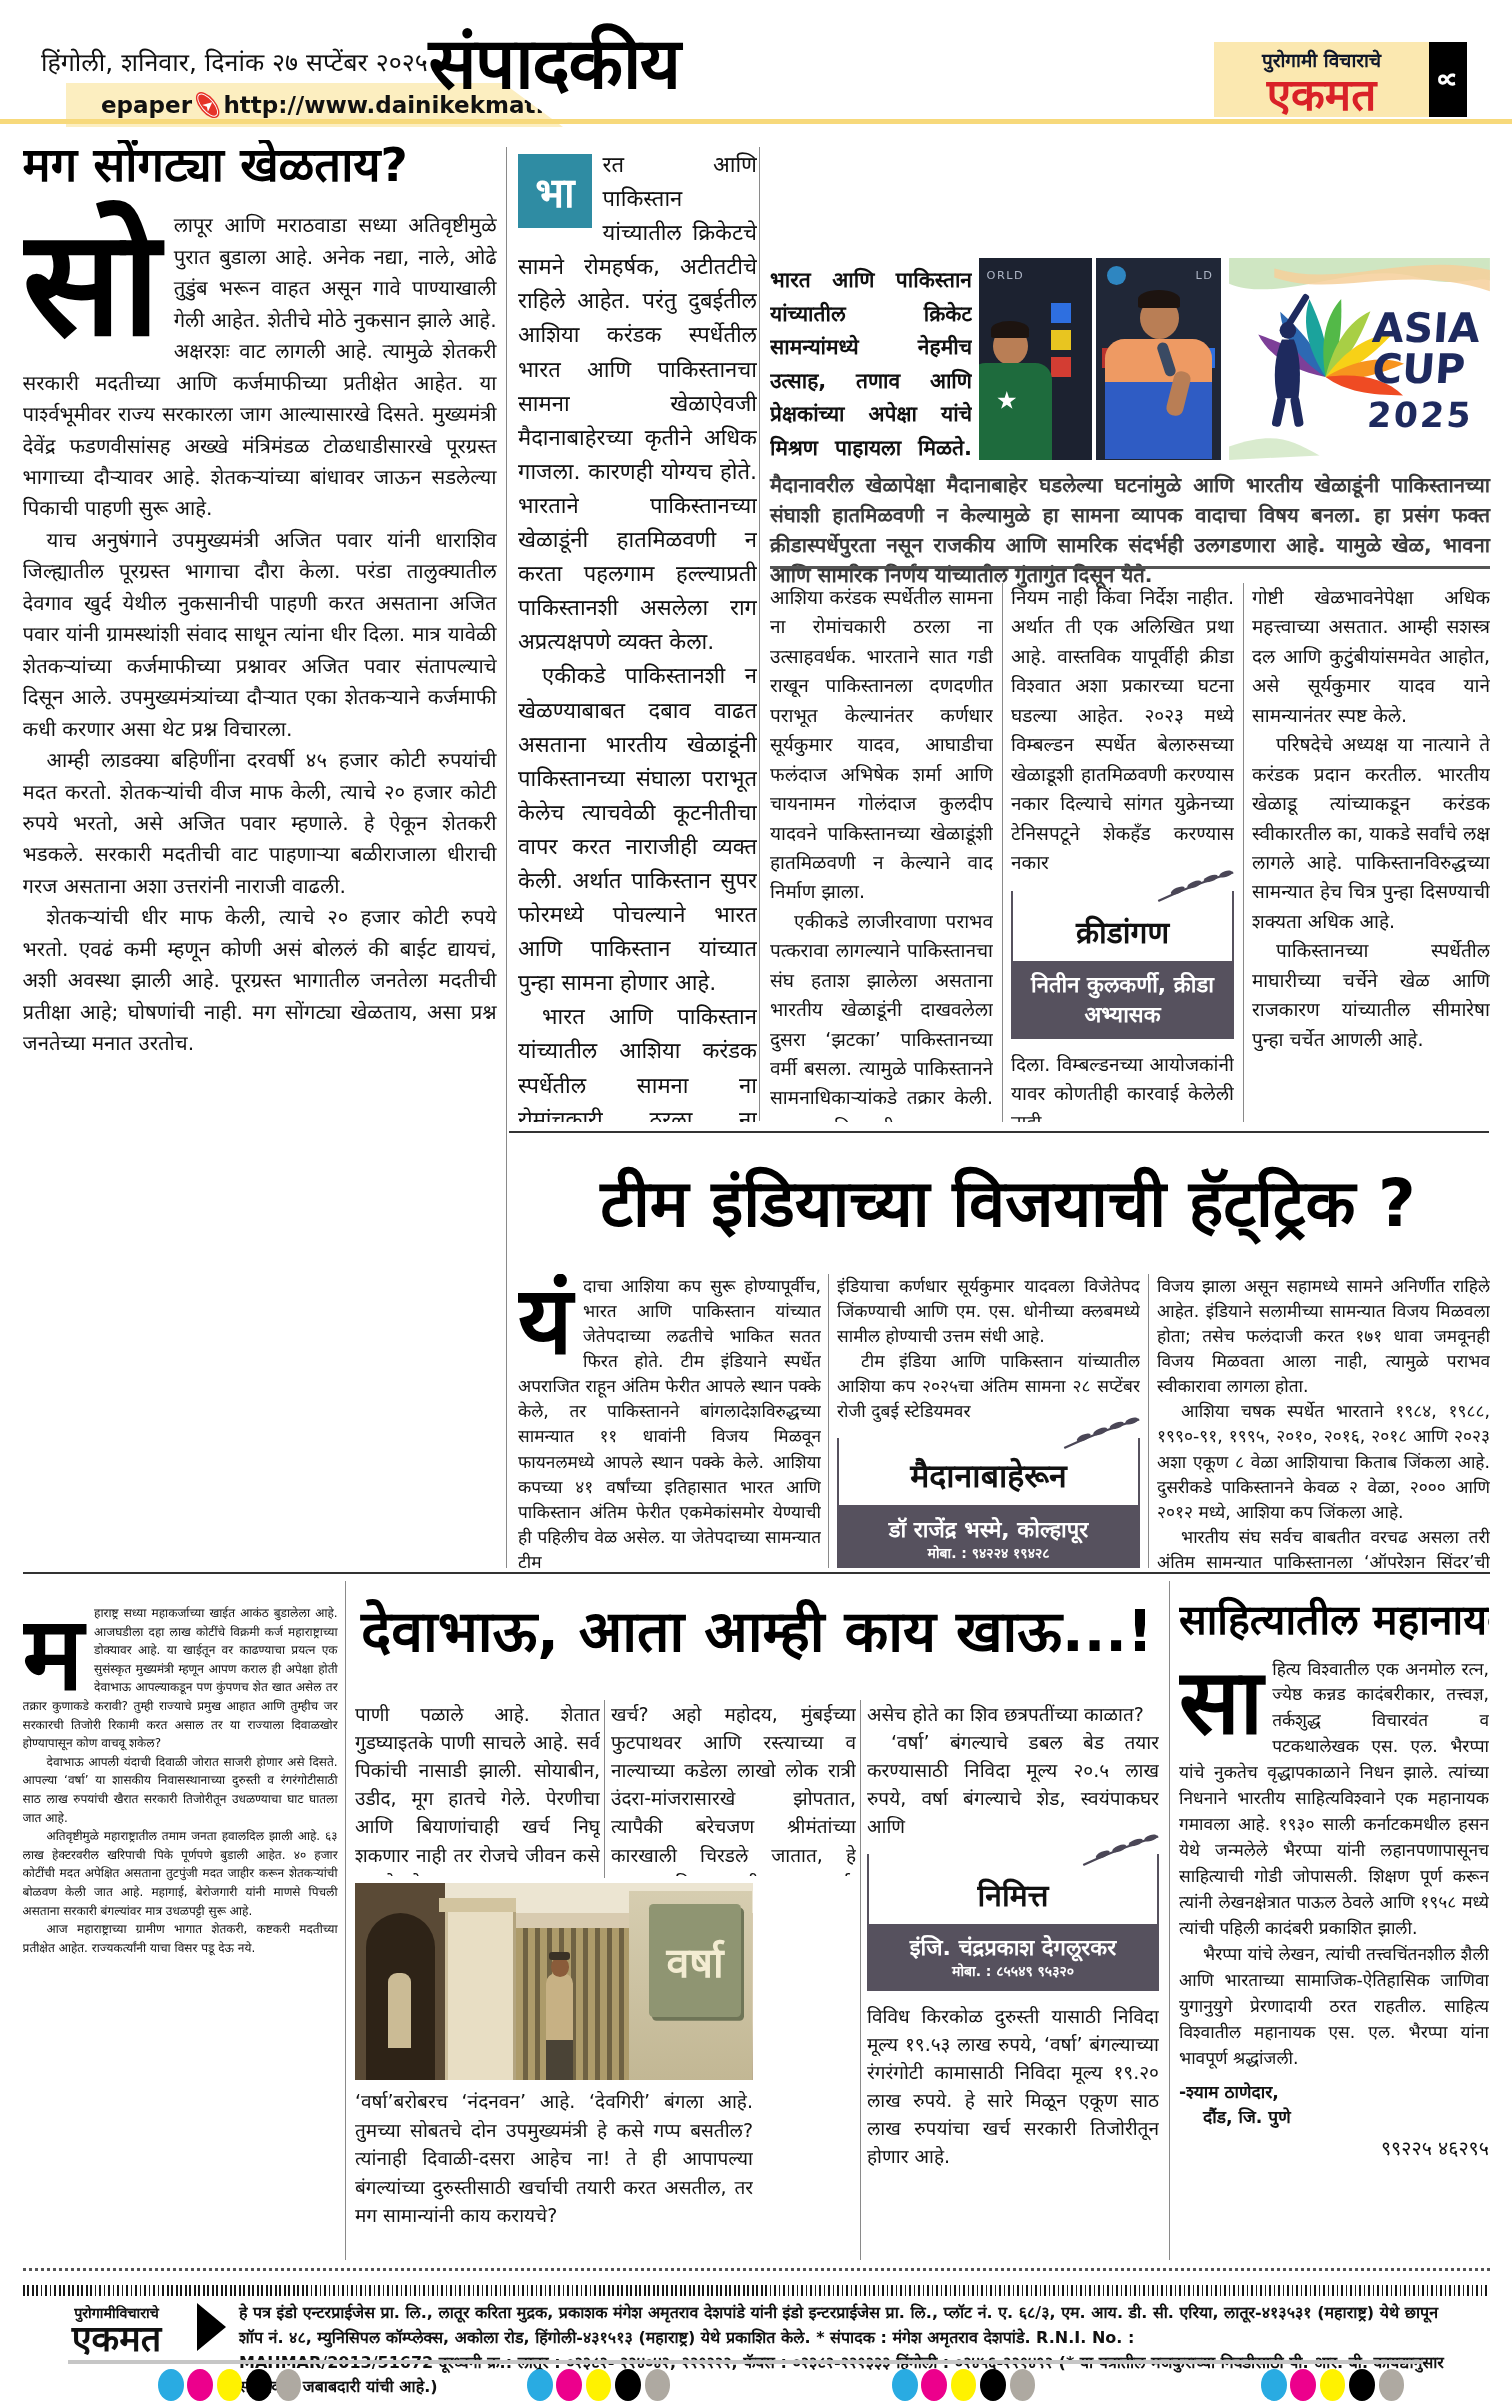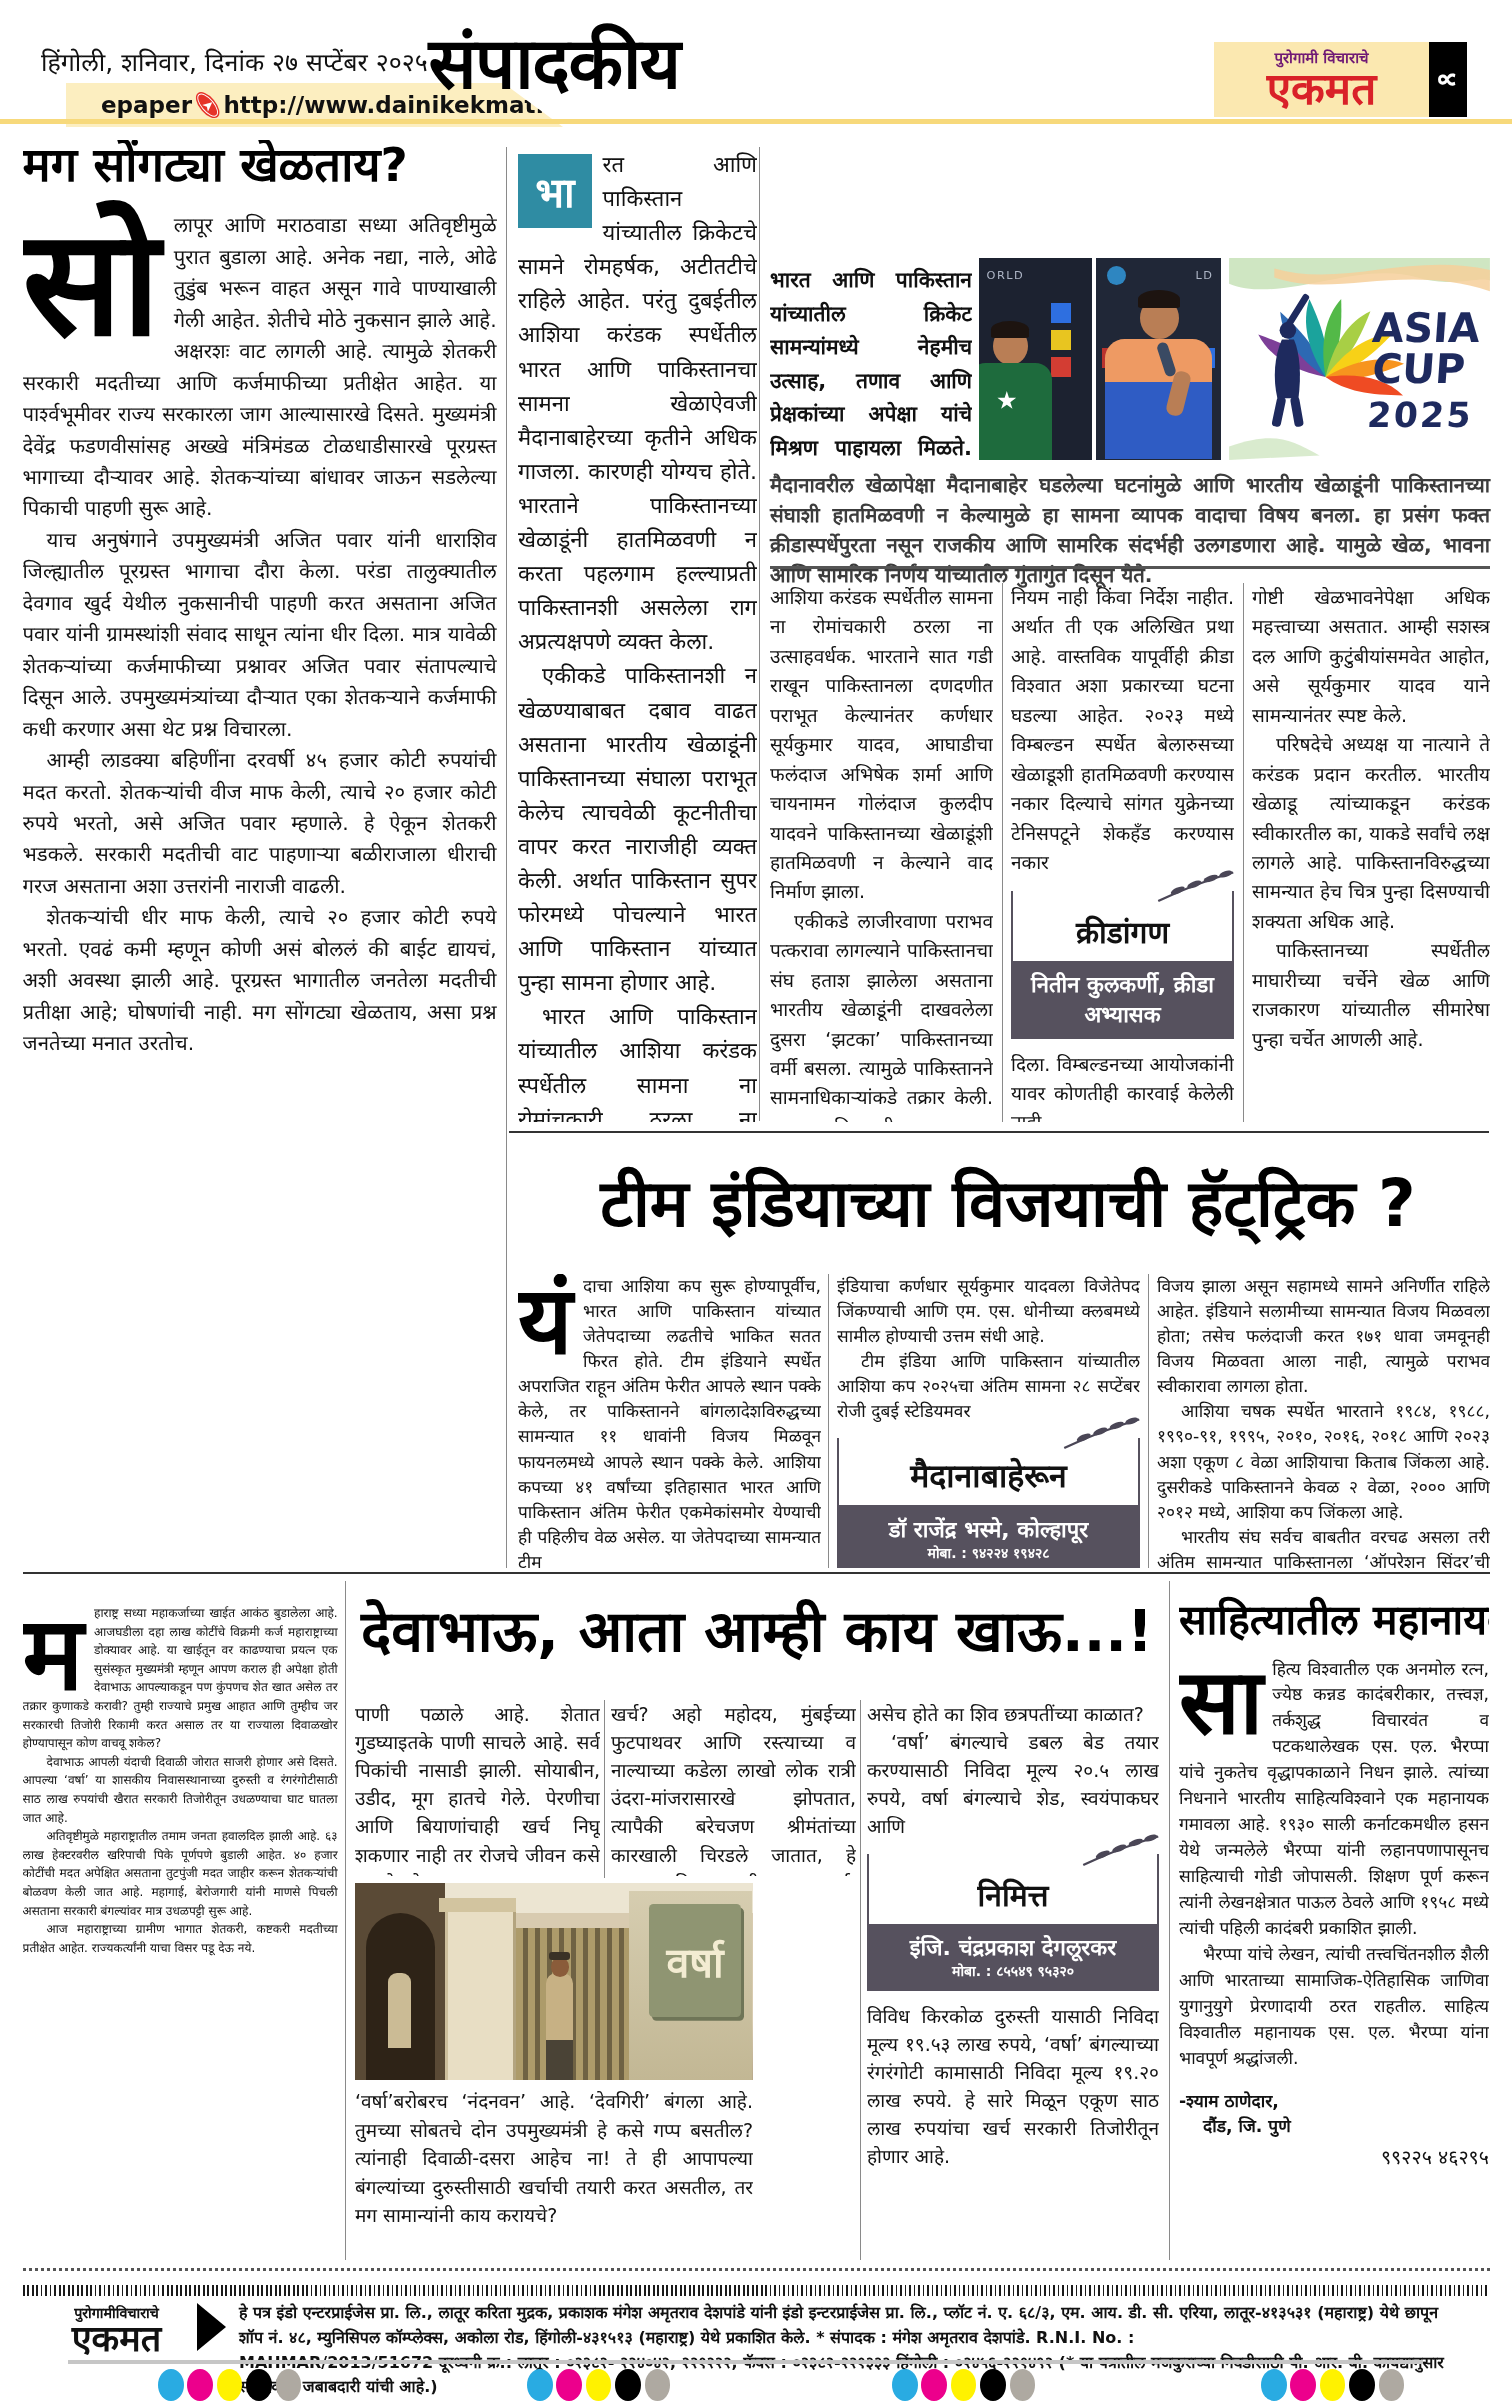--- a/index.html
+++ b/index.html
@@ -11,21 +11,21 @@
   
   #dateline{left:41px;top:44px;font-size:25px;font-weight:400;white-space:nowrap}
   #banner{left:66px;top:83px;width:497px;height:44px;background:#FCEEC0;
           clip-path:polygon(0 0,88% 0,100% 100%,0 100%);display:flex;align-items:center;gap:9px;padding-left:35px;box-sizing:border-box}
   #banner .ep-label{font-size:23px;font-weight:800}
   #banner .ep-url{font-size:23px;font-weight:800}
   .ep-icon{width:25.6px;height:25.6px;border-radius:50%;background:#e63329;display:flex;align-items:center;justify-content:center;
            color:#fff;font-size:13.6px;transform:rotate(-40deg);border:1.5px solid #fff;box-shadow:0 0 0 1.5px #e63329}
   #section-title{left:377px;top:12px;width:354px;text-align:center;font-size:71px;font-weight:700;letter-spacing:-1.5px}
   #masthead-box{left:1214px;top:42px;width:215px;height:75px;background:#FBE8B0;text-align:center;box-sizing:border-box;padding-top:4.5px}
-  #masthead-box .mh-tag{color:#701a75;font-size:15px;font-weight:800}
+  #masthead-box .mh-tag{color:#0f172a;font-size:19px;font-weight:800}
   #masthead-box .mh-name{color:#D92128;font-size:44px;font-weight:900;line-height:1.0}
   #pagenum-box{left:1429px;top:42px;width:38px;height:75px;background:#000;color:#fff;display:flex;align-items:center;justify-content:center}
   #pagenum-box span{font-size:27px;font-weight:700;transform:rotate(90deg)}
   #header-yline{left:0;top:119px;width:1512px;height:5.3px;background:#F7D97B}
   
   .art-body p{margin:0;text-align:justify;text-indent:24px;line-height:1.55;color:#121212}
   .art-body p:first-child{text-indent:0}
   .dc{float:left;font-weight:800;color:#000}
   h1,h2,h3{margin:0;font-weight:900;color:#000}
   
@@ -84,21 +84,21 @@
   #a6c2{left:611px;top:1700px;width:245px;height:176px}
   #a6c3{left:867px;top:1700px;width:292px;height:560px}
   .a6col p{font-size:19px;line-height:1.48}
   #a6-below{left:355px;top:2087px;width:398px;height:172px;overflow:hidden}
   #a6-below p{font-size:19px;line-height:1.5}
   #photo-varsha{left:355px;top:1883px;width:398px;height:197px;overflow:hidden;background:linear-gradient(180deg,#ece5d2 0 15%,#d8cbb0 15% 70%,#b9a98c)}
   #art7{left:1179px;top:1590px;width:310px;height:672px;overflow:hidden}
   #art7 h2{font-size:41px;white-space:nowrap;margin-bottom:10.5px}
   #art7 .dc{font-size:90px;line-height:.8;margin:9px 9px 0 0}
   #art7 .art-body p{font-size:17.3px;line-height:1.5}
-  .sig{text-align:right;font-weight:800;font-size:21px;line-height:1.4;margin-top:17px}
+  .sig{text-align:right;font-weight:800;font-size:21px;line-height:1.4;margin-top:8px}
   .sig-phone{text-align:right;font-size:19.6px;margin-top:3px}
   
   #dotted{left:22.6px;top:2268px;width:1467px;border-top:3px dotted #555}
   #stripes{left:22.6px;top:2285px;width:1467px;height:11.3px;
            background:repeating-linear-gradient(90deg,#1a1a1a 0 1.5px,transparent 1.5px 4.5px)}
   #f-logo{left:41px;top:2303px;width:151px;text-align:center}
   #f-logo .fl-tag{font-size:14.3px;font-weight:800}
   #f-logo .fl-name{font-size:36px;font-weight:900;line-height:.95}
   #f-tri{left:197px;top:2303px;width:0;height:0;border-left:29px solid #000;border-top:24px solid transparent;border-bottom:24px solid transparent}
   #f-imprint{left:239px;top:2301px;width:1227px;font-size:16px;font-weight:700;line-height:1.55}

